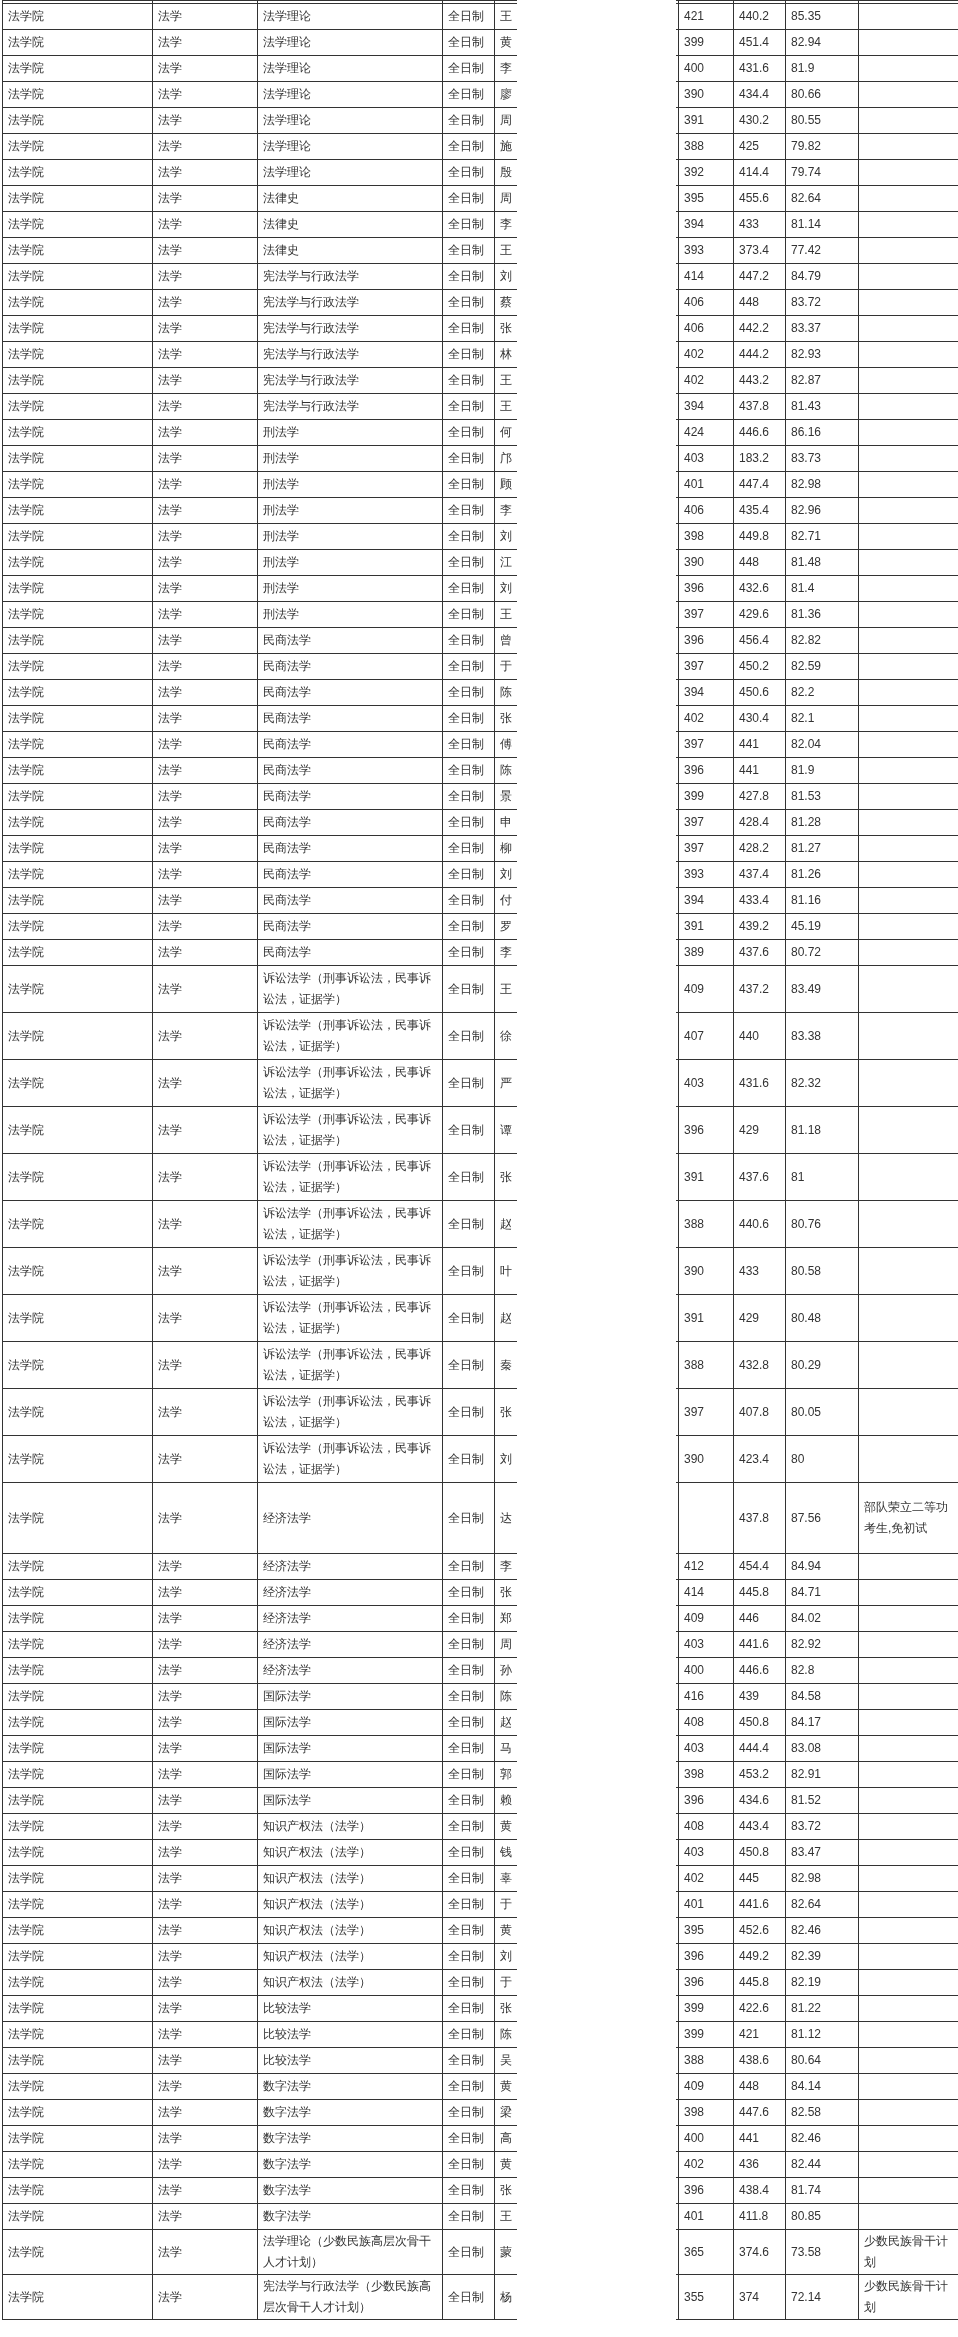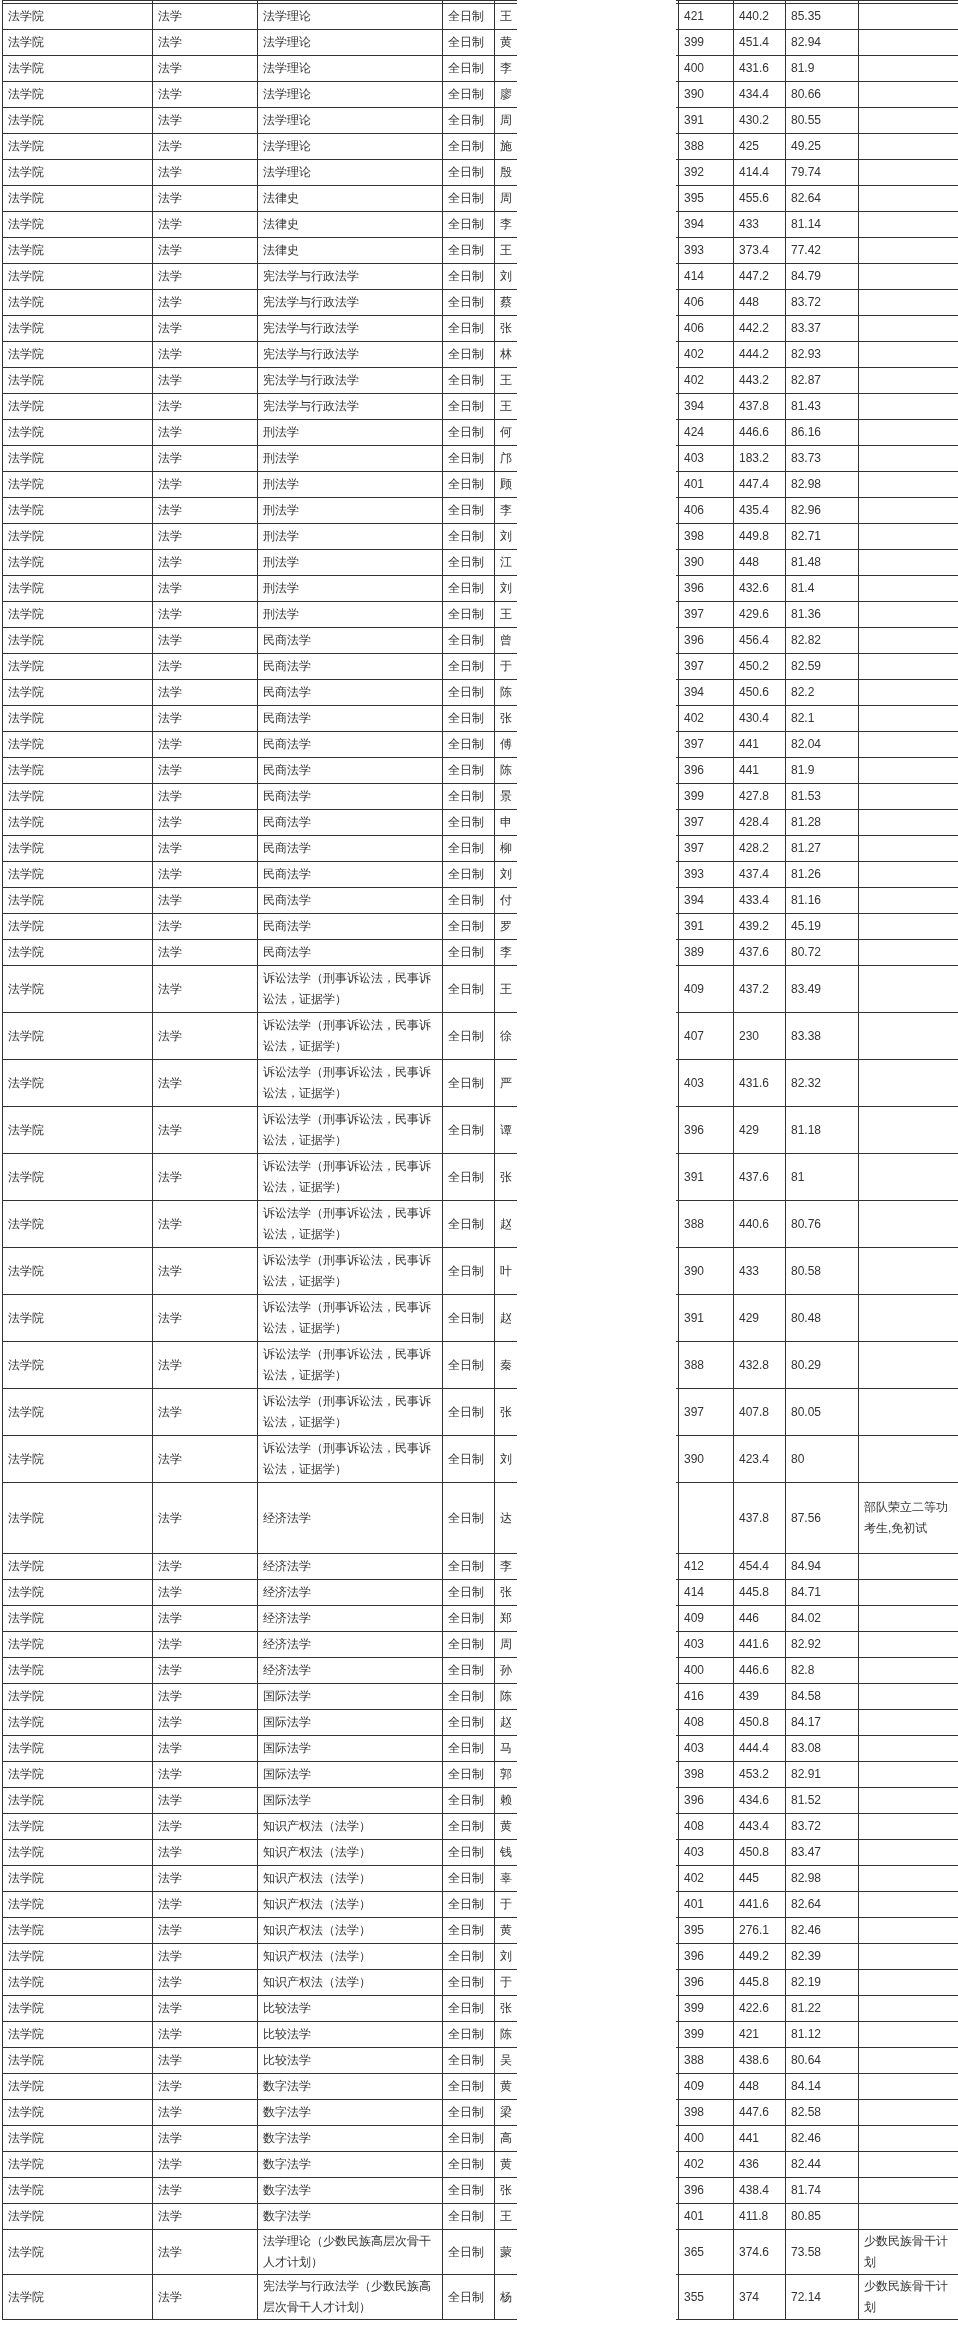--- a/index.html
+++ b/index.html
@@ -130,21 +130,21 @@
           <td></td>
         </tr>
         <tr class="h-s">
           <td>法学院</td>
           <td>法学</td>
           <td>法学理论</td>
           <td>全日制</td>
           <td>施</td>
           <td>388</td>
           <td>425</td>
-          <td>49.25</td>
+          <td>79.82</td>
           <td></td>
         </tr>
         <tr class="h-s">
           <td>法学院</td>
           <td>法学</td>
           <td>法学理论</td>
           <td>全日制</td>
           <td>殷</td>
           <td>392</td>
           <td>414.4</td>
@@ -492,21 +492,21 @@
           <td>83.49</td>
           <td></td>
         </tr>
         <tr class="h-d">
           <td>法学院</td>
           <td>法学</td>
           <td>诉讼法学（刑事诉讼法，民事诉讼法，证据学）</td>
           <td>全日制</td>
           <td>徐</td>
           <td>407</td>
-          <td>230</td>
+          <td>440</td>
           <td>83.38</td>
           <td></td>
         </tr>
         <tr class="h-d">
           <td>法学院</td>
           <td>法学</td>
           <td>诉讼法学（刑事诉讼法，民事诉讼法，证据学）</td>
           <td>全日制</td>
           <td>严</td>
           <td>403</td>
@@ -767,21 +767,21 @@
           <td>82.64</td>
           <td></td>
         </tr>
         <tr class="h-s">
           <td>法学院</td>
           <td>法学</td>
           <td>知识产权法（法学）</td>
           <td>全日制</td>
           <td>黄</td>
           <td>395</td>
-          <td>276.1</td>
+          <td>452.6</td>
           <td>82.46</td>
           <td></td>
         </tr>
         <tr class="h-s">
           <td>法学院</td>
           <td>法学</td>
           <td>知识产权法（法学）</td>
           <td>全日制</td>
           <td>刘</td>
           <td>396</td>

